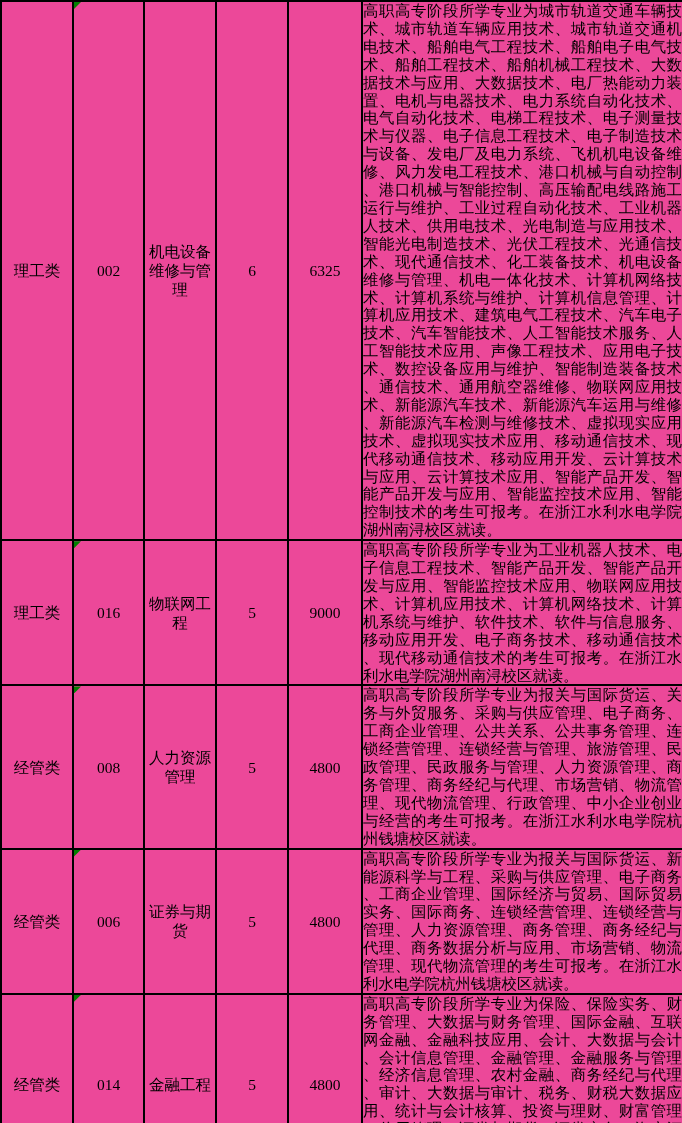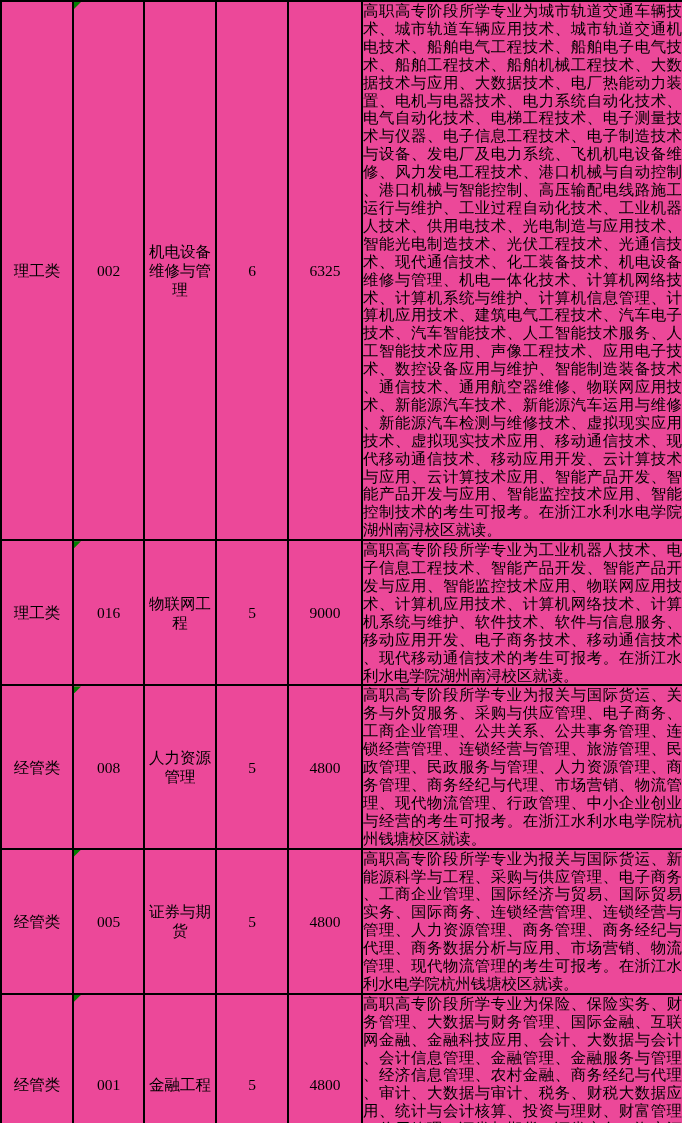--- a/index.html
+++ b/index.html
@@ -97,31 +97,31 @@
       <td class="c-code"><div class="err-tri"></div><span>008</span></td>
       <td class="c-major"><span>人力资源管理</span></td>
       <td class="c-quota"><span>5</span></td>
       <td class="c-fee"><span>4800</span></td>
       <td class="c-desc">
           <span class="desc-text">高职高专阶段所学专业为报关与国际货运、关务与外贸服务、采购与供应管理、电子商务、工商企业管理、公共关系、公共事务管理、连锁经营管理、连锁经营与管理、旅游管理、民政管理、民政服务与管理、人力资源管理、商务管理、商务经纪与代理、市场营销、物流管理、现代物流管理、行政管理、中小企业创业与经营的考生可报考。在浙江水利水电学院杭州钱塘校区就读。</span>
         </td>
     </tr>
     <tr style="height:144px">
       <td class="c-cat"><span>经管类</span></td>
-      <td class="c-code"><div class="err-tri"></div><span>005</span></td>
+      <td class="c-code"><div class="err-tri"></div><span>006</span></td>
       <td class="c-major"><span>证券与期货</span></td>
       <td class="c-quota"><span>5</span></td>
       <td class="c-fee"><span>4800</span></td>
       <td class="c-desc">
           <span class="desc-text">高职高专阶段所学专业为报关与国际货运、新能源科学与工程、采购与供应管理、电子商务、工商企业管理、国际经济与贸易、国际贸易实务、国际商务、连锁经营管理、连锁经营与管理、人力资源管理、商务管理、商务经纪与代理、商务数据分析与应用、市场营销、物流管理、现代物流管理的考生可报考。在浙江水利水电学院杭州钱塘校区就读。</span>
         </td>
     </tr>
     <tr style="height:162px">
       <td class="c-cat"><span>经管类</span></td>
-      <td class="c-code"><div class="err-tri"></div><span>001</span></td>
+      <td class="c-code"><div class="err-tri"></div><span>014</span></td>
       <td class="c-major"><span>金融工程</span></td>
       <td class="c-quota"><span>5</span></td>
       <td class="c-fee"><span>4800</span></td>
       <td class="c-desc">
           <span class="desc-text">高职高专阶段所学专业为保险、保险实务、财务管理、大数据与财务管理、国际金融、互联网金融、金融科技应用、会计、大数据与会计、会计信息管理、金融管理、金融服务与管理、经济信息管理、农村金融、商务经纪与代理、审计、大数据与审计、税务、财税大数据应用、统计与会计核算、投资与理财、财富管理、信用管理、证券与期货、证券实务、资产评估与管理的考生可报考。在浙江水利水电学院杭州钱塘校区就读。</span>
         </td>
     </tr>
   </tbody>
 </table>
 

